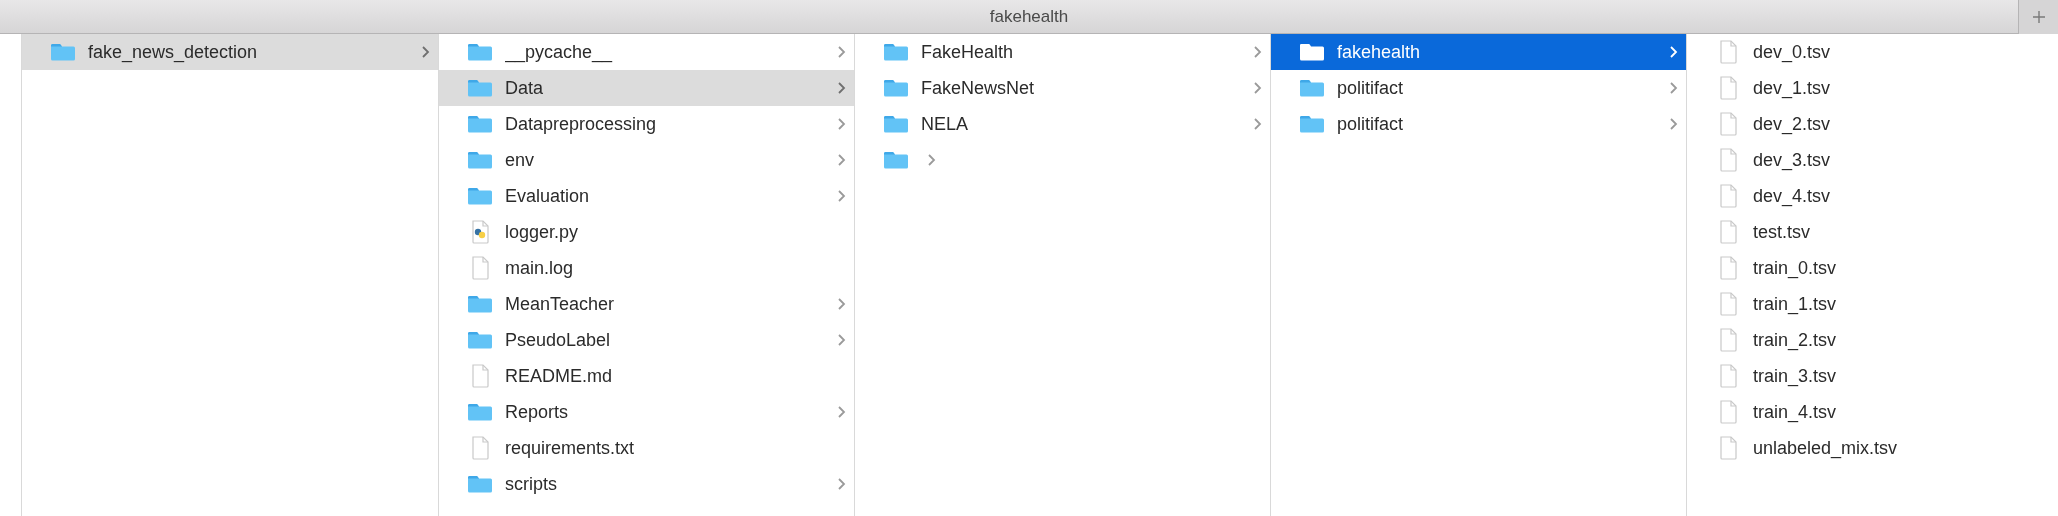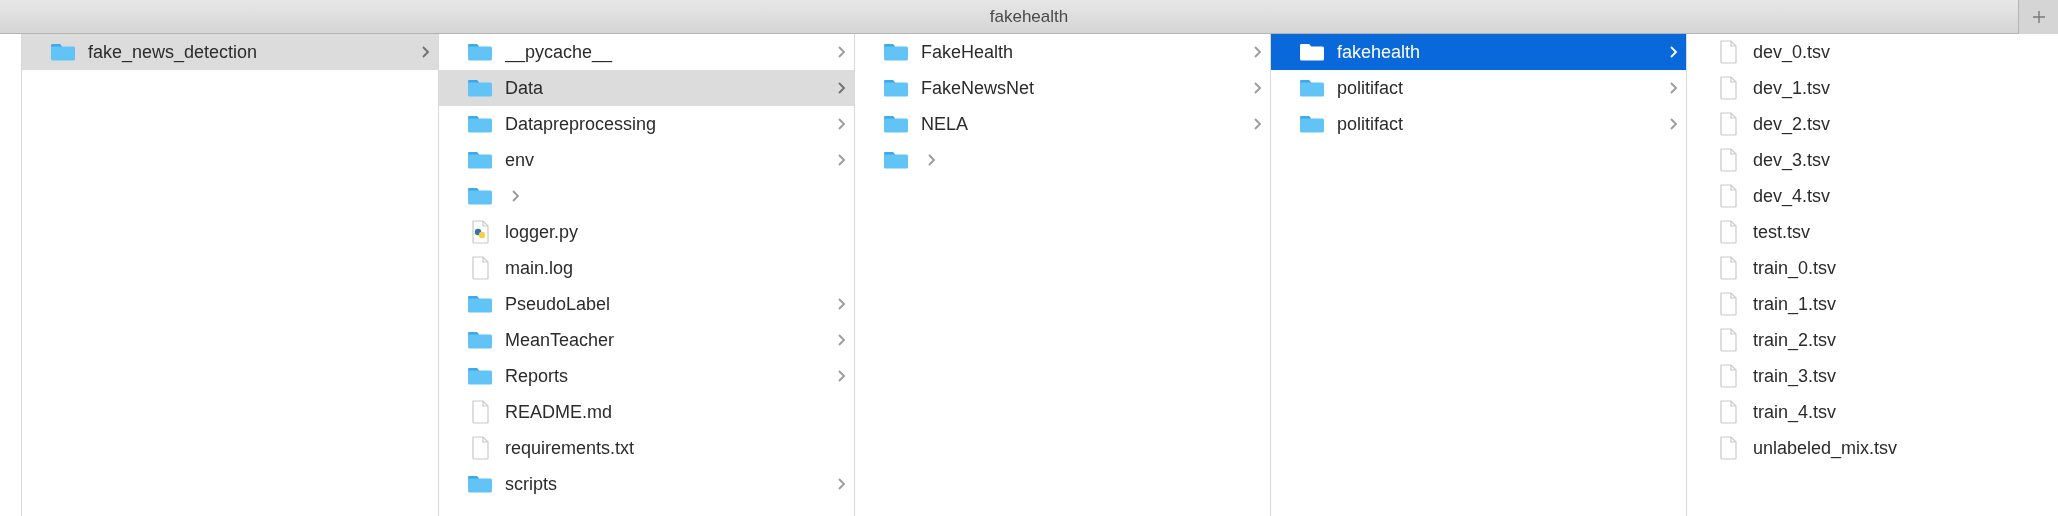--- a/index.html
+++ b/index.html
@@ -193,20 +193,21 @@
   </svg>
         </span>
       </div>
       <div class="row">
         <span class="icon">
           <svg width="26" height="20" viewBox="0 0 26 20">
     <path d="M1 3.5 Q1 2 2.5 2 L10 2 L12 4.5 L23.5 4.5 Q25 4.5 25 6 L25 17 Q25 18.5 23.5 18.5 L2.5 18.5 Q1 18.5 1 17 Z" fill="#62c3f6"></path>
     <path d="M1 3.5 Q1 2 2.5 2 L10 2 L12 4.5 L1 4.5 Z" fill="#3fa8e8"></path>
   </svg>
         </span>
+        <span class="label">Evaluation</span>
         <span class="chev">
           <svg width="9" height="12" viewBox="0 0 9 12">
     <path d="M2 1 L7 6 L2 11" fill="none" stroke="#9a9a9a" stroke-width="1.8"></path>
   </svg>
         </span>
       </div>
       <div class="row">
         <span class="icon">
           <svg width="22" height="24" viewBox="0 0 22 24">
     <path d="M4 1 L14 1 L19 6 L19 22 Q19 23 18 23 L5 23 Q4 23 4 22 Z" fill="#ffffff" stroke="#c9c9c9" stroke-width="1.2"></path>
@@ -226,63 +227,63 @@
         </span>
         <span class="label">main.log</span>
       </div>
       <div class="row">
         <span class="icon">
           <svg width="26" height="20" viewBox="0 0 26 20">
     <path d="M1 3.5 Q1 2 2.5 2 L10 2 L12 4.5 L23.5 4.5 Q25 4.5 25 6 L25 17 Q25 18.5 23.5 18.5 L2.5 18.5 Q1 18.5 1 17 Z" fill="#62c3f6"></path>
     <path d="M1 3.5 Q1 2 2.5 2 L10 2 L12 4.5 L1 4.5 Z" fill="#3fa8e8"></path>
   </svg>
         </span>
+        <span class="label">MeanTeacher</span>
+        <span class="chev">
+          <svg width="9" height="12" viewBox="0 0 9 12">
+    <path d="M2 1 L7 6 L2 11" fill="none" stroke="#9a9a9a" stroke-width="1.8"></path>
+  </svg>
+        </span>
+      </div>
+      <div class="row">
+        <span class="icon">
+          <svg width="26" height="20" viewBox="0 0 26 20">
+    <path d="M1 3.5 Q1 2 2.5 2 L10 2 L12 4.5 L23.5 4.5 Q25 4.5 25 6 L25 17 Q25 18.5 23.5 18.5 L2.5 18.5 Q1 18.5 1 17 Z" fill="#62c3f6"></path>
+    <path d="M1 3.5 Q1 2 2.5 2 L10 2 L12 4.5 L1 4.5 Z" fill="#3fa8e8"></path>
+  </svg>
+        </span>
         <span class="label">PseudoLabel</span>
         <span class="chev">
           <svg width="9" height="12" viewBox="0 0 9 12">
     <path d="M2 1 L7 6 L2 11" fill="none" stroke="#9a9a9a" stroke-width="1.8"></path>
   </svg>
         </span>
       </div>
       <div class="row">
         <span class="icon">
-          <svg width="26" height="20" viewBox="0 0 26 20">
-    <path d="M1 3.5 Q1 2 2.5 2 L10 2 L12 4.5 L23.5 4.5 Q25 4.5 25 6 L25 17 Q25 18.5 23.5 18.5 L2.5 18.5 Q1 18.5 1 17 Z" fill="#62c3f6"></path>
-    <path d="M1 3.5 Q1 2 2.5 2 L10 2 L12 4.5 L1 4.5 Z" fill="#3fa8e8"></path>
-  </svg>
-        </span>
-        <span class="label">MeanTeacher</span>
-        <span class="chev">
-          <svg width="9" height="12" viewBox="0 0 9 12">
-    <path d="M2 1 L7 6 L2 11" fill="none" stroke="#9a9a9a" stroke-width="1.8"></path>
-  </svg>
-        </span>
+          <svg width="22" height="24" viewBox="0 0 22 24">
+    <path d="M4 1 L14 1 L19 6 L19 22 Q19 23 18 23 L5 23 Q4 23 4 22 Z" fill="#ffffff" stroke="#c9c9c9" stroke-width="1.2"></path>
+    <path d="M14 1 L14 6 L19 6" fill="none" stroke="#c9c9c9" stroke-width="1.2"></path>
+  </svg>
+        </span>
+        <span class="label">README.md</span>
       </div>
       <div class="row">
         <span class="icon">
           <svg width="26" height="20" viewBox="0 0 26 20">
     <path d="M1 3.5 Q1 2 2.5 2 L10 2 L12 4.5 L23.5 4.5 Q25 4.5 25 6 L25 17 Q25 18.5 23.5 18.5 L2.5 18.5 Q1 18.5 1 17 Z" fill="#62c3f6"></path>
     <path d="M1 3.5 Q1 2 2.5 2 L10 2 L12 4.5 L1 4.5 Z" fill="#3fa8e8"></path>
   </svg>
         </span>
         <span class="label">Reports</span>
         <span class="chev">
           <svg width="9" height="12" viewBox="0 0 9 12">
     <path d="M2 1 L7 6 L2 11" fill="none" stroke="#9a9a9a" stroke-width="1.8"></path>
   </svg>
         </span>
-      </div>
-      <div class="row">
-        <span class="icon">
-          <svg width="22" height="24" viewBox="0 0 22 24">
-    <path d="M4 1 L14 1 L19 6 L19 22 Q19 23 18 23 L5 23 Q4 23 4 22 Z" fill="#ffffff" stroke="#c9c9c9" stroke-width="1.2"></path>
-    <path d="M14 1 L14 6 L19 6" fill="none" stroke="#c9c9c9" stroke-width="1.2"></path>
-  </svg>
-        </span>
-        <span class="label">README.md</span>
       </div>
       <div class="row">
         <span class="icon">
           <svg width="22" height="24" viewBox="0 0 22 24">
     <path d="M4 1 L14 1 L19 6 L19 22 Q19 23 18 23 L5 23 Q4 23 4 22 Z" fill="#ffffff" stroke="#c9c9c9" stroke-width="1.2"></path>
     <path d="M14 1 L14 6 L19 6" fill="none" stroke="#c9c9c9" stroke-width="1.2"></path>
   </svg>
         </span>
         <span class="label">requirements.txt</span>
       </div>

